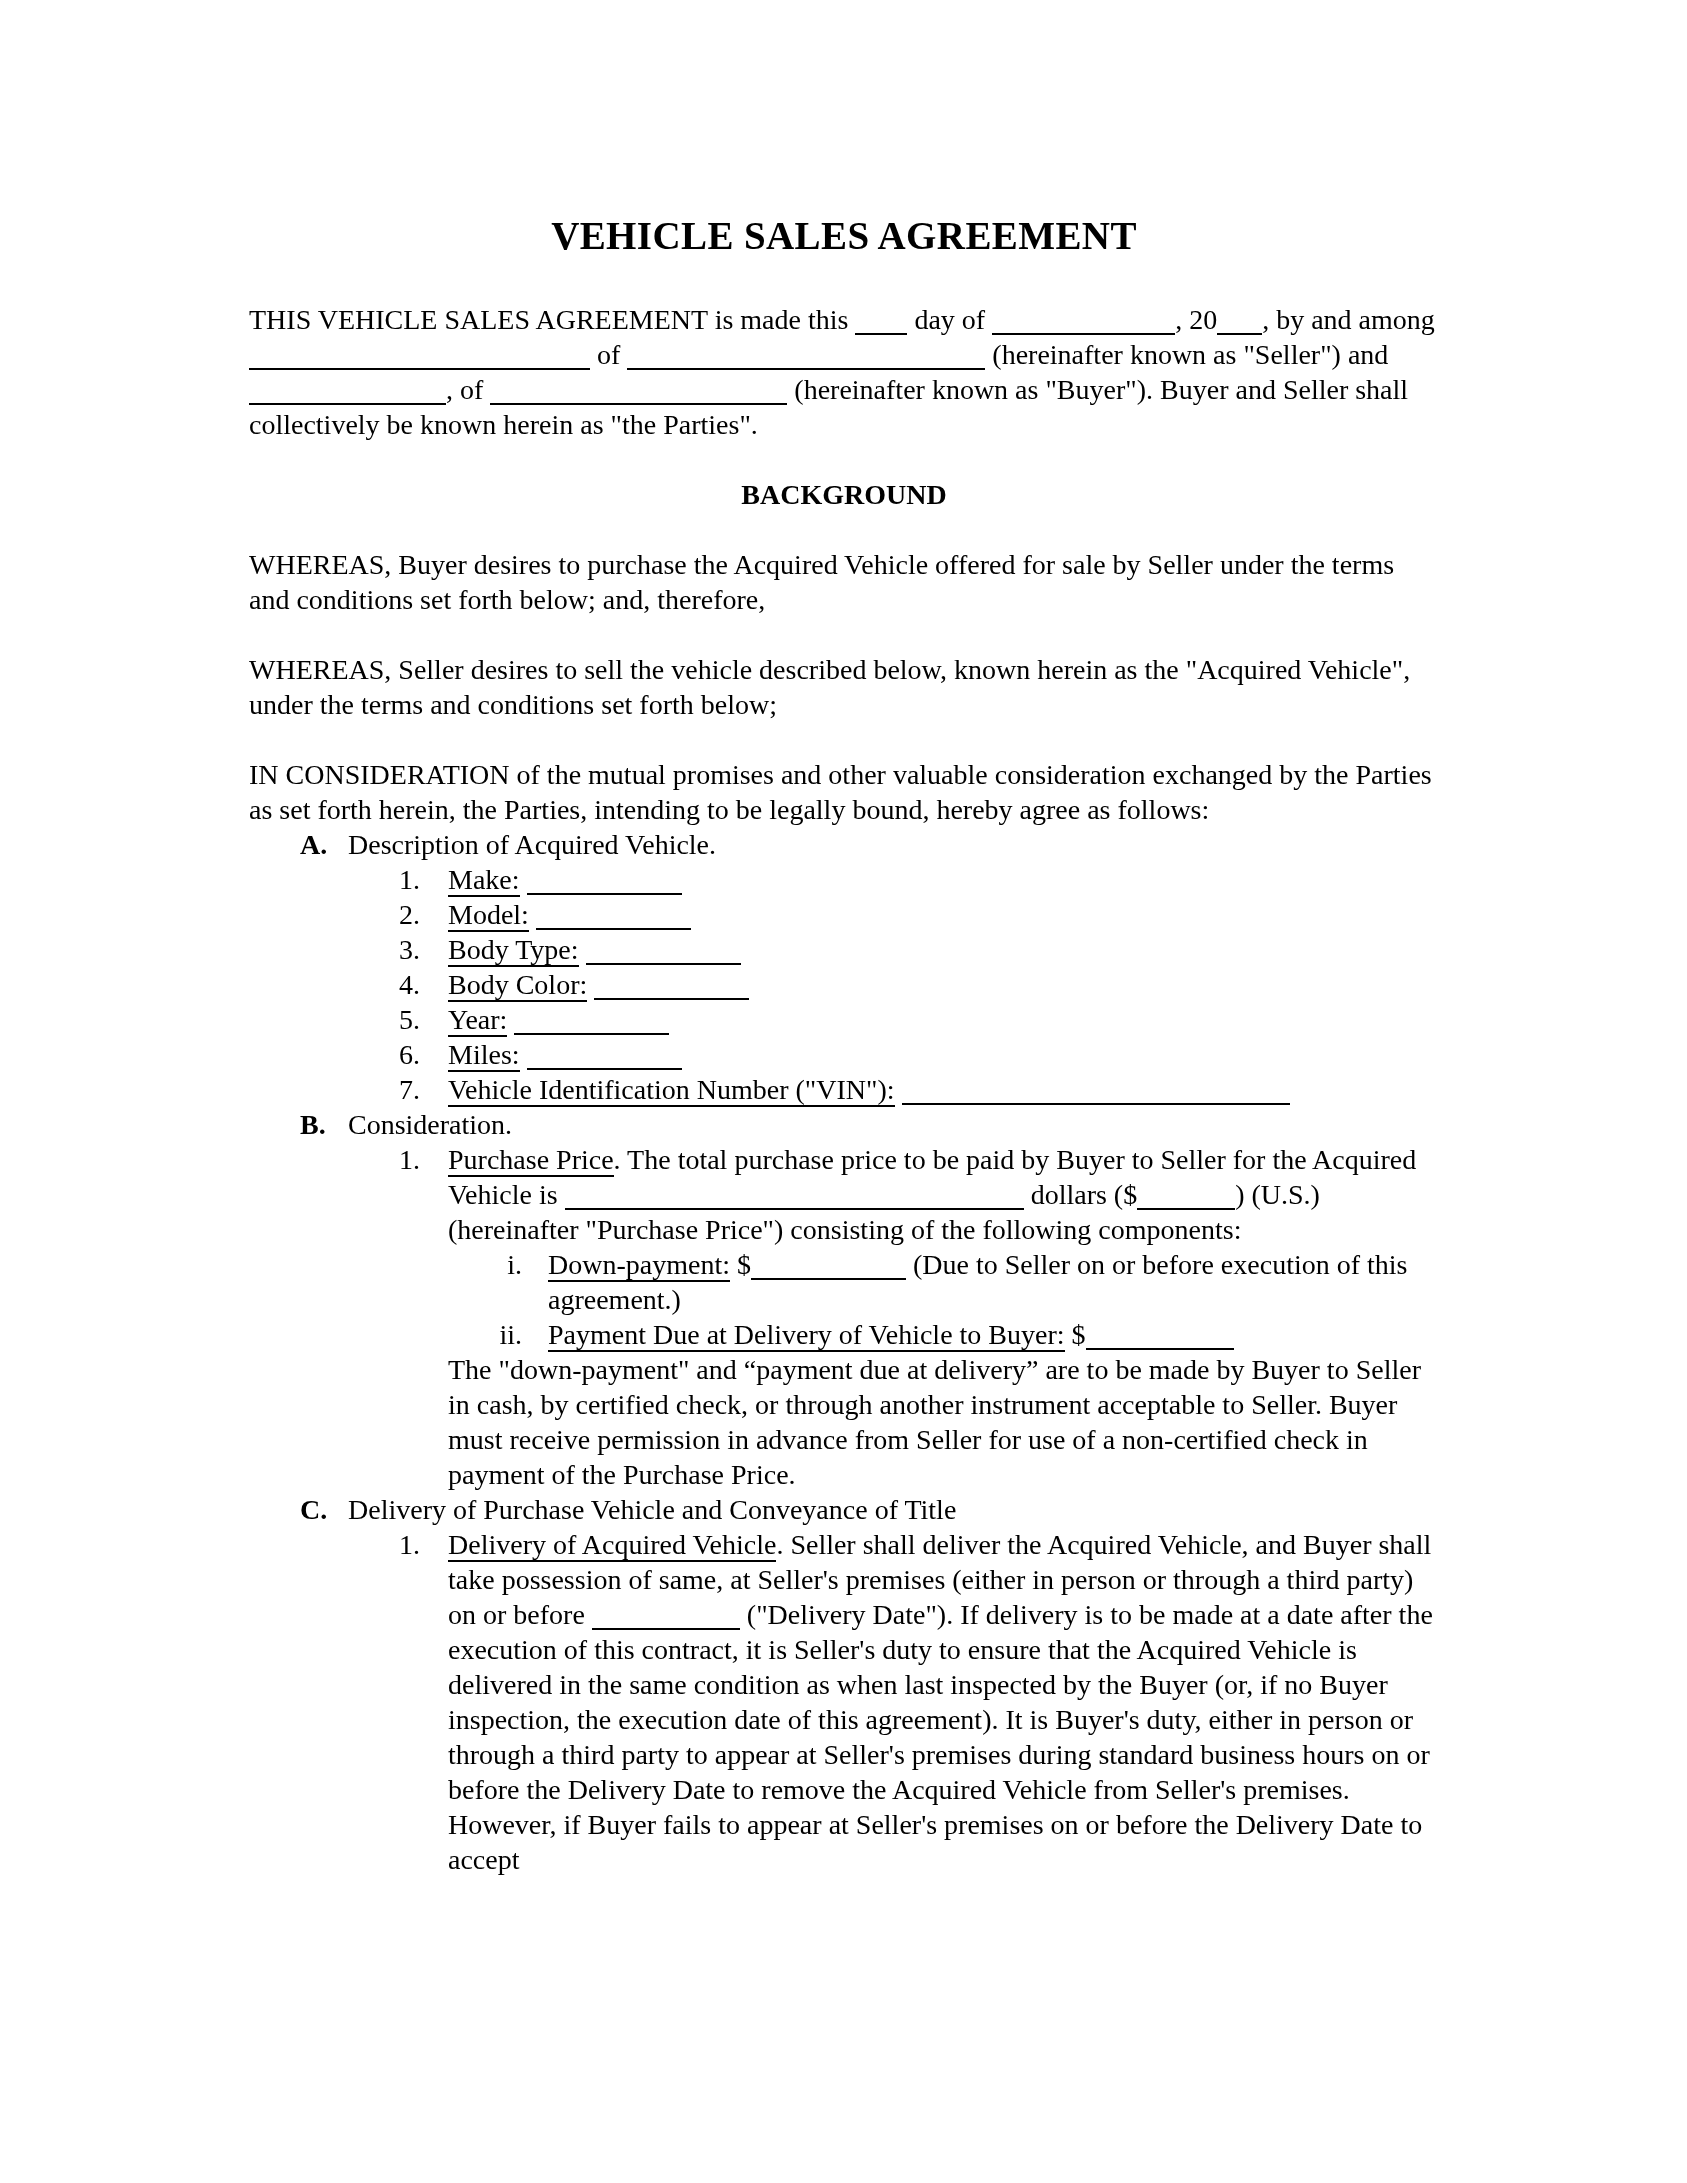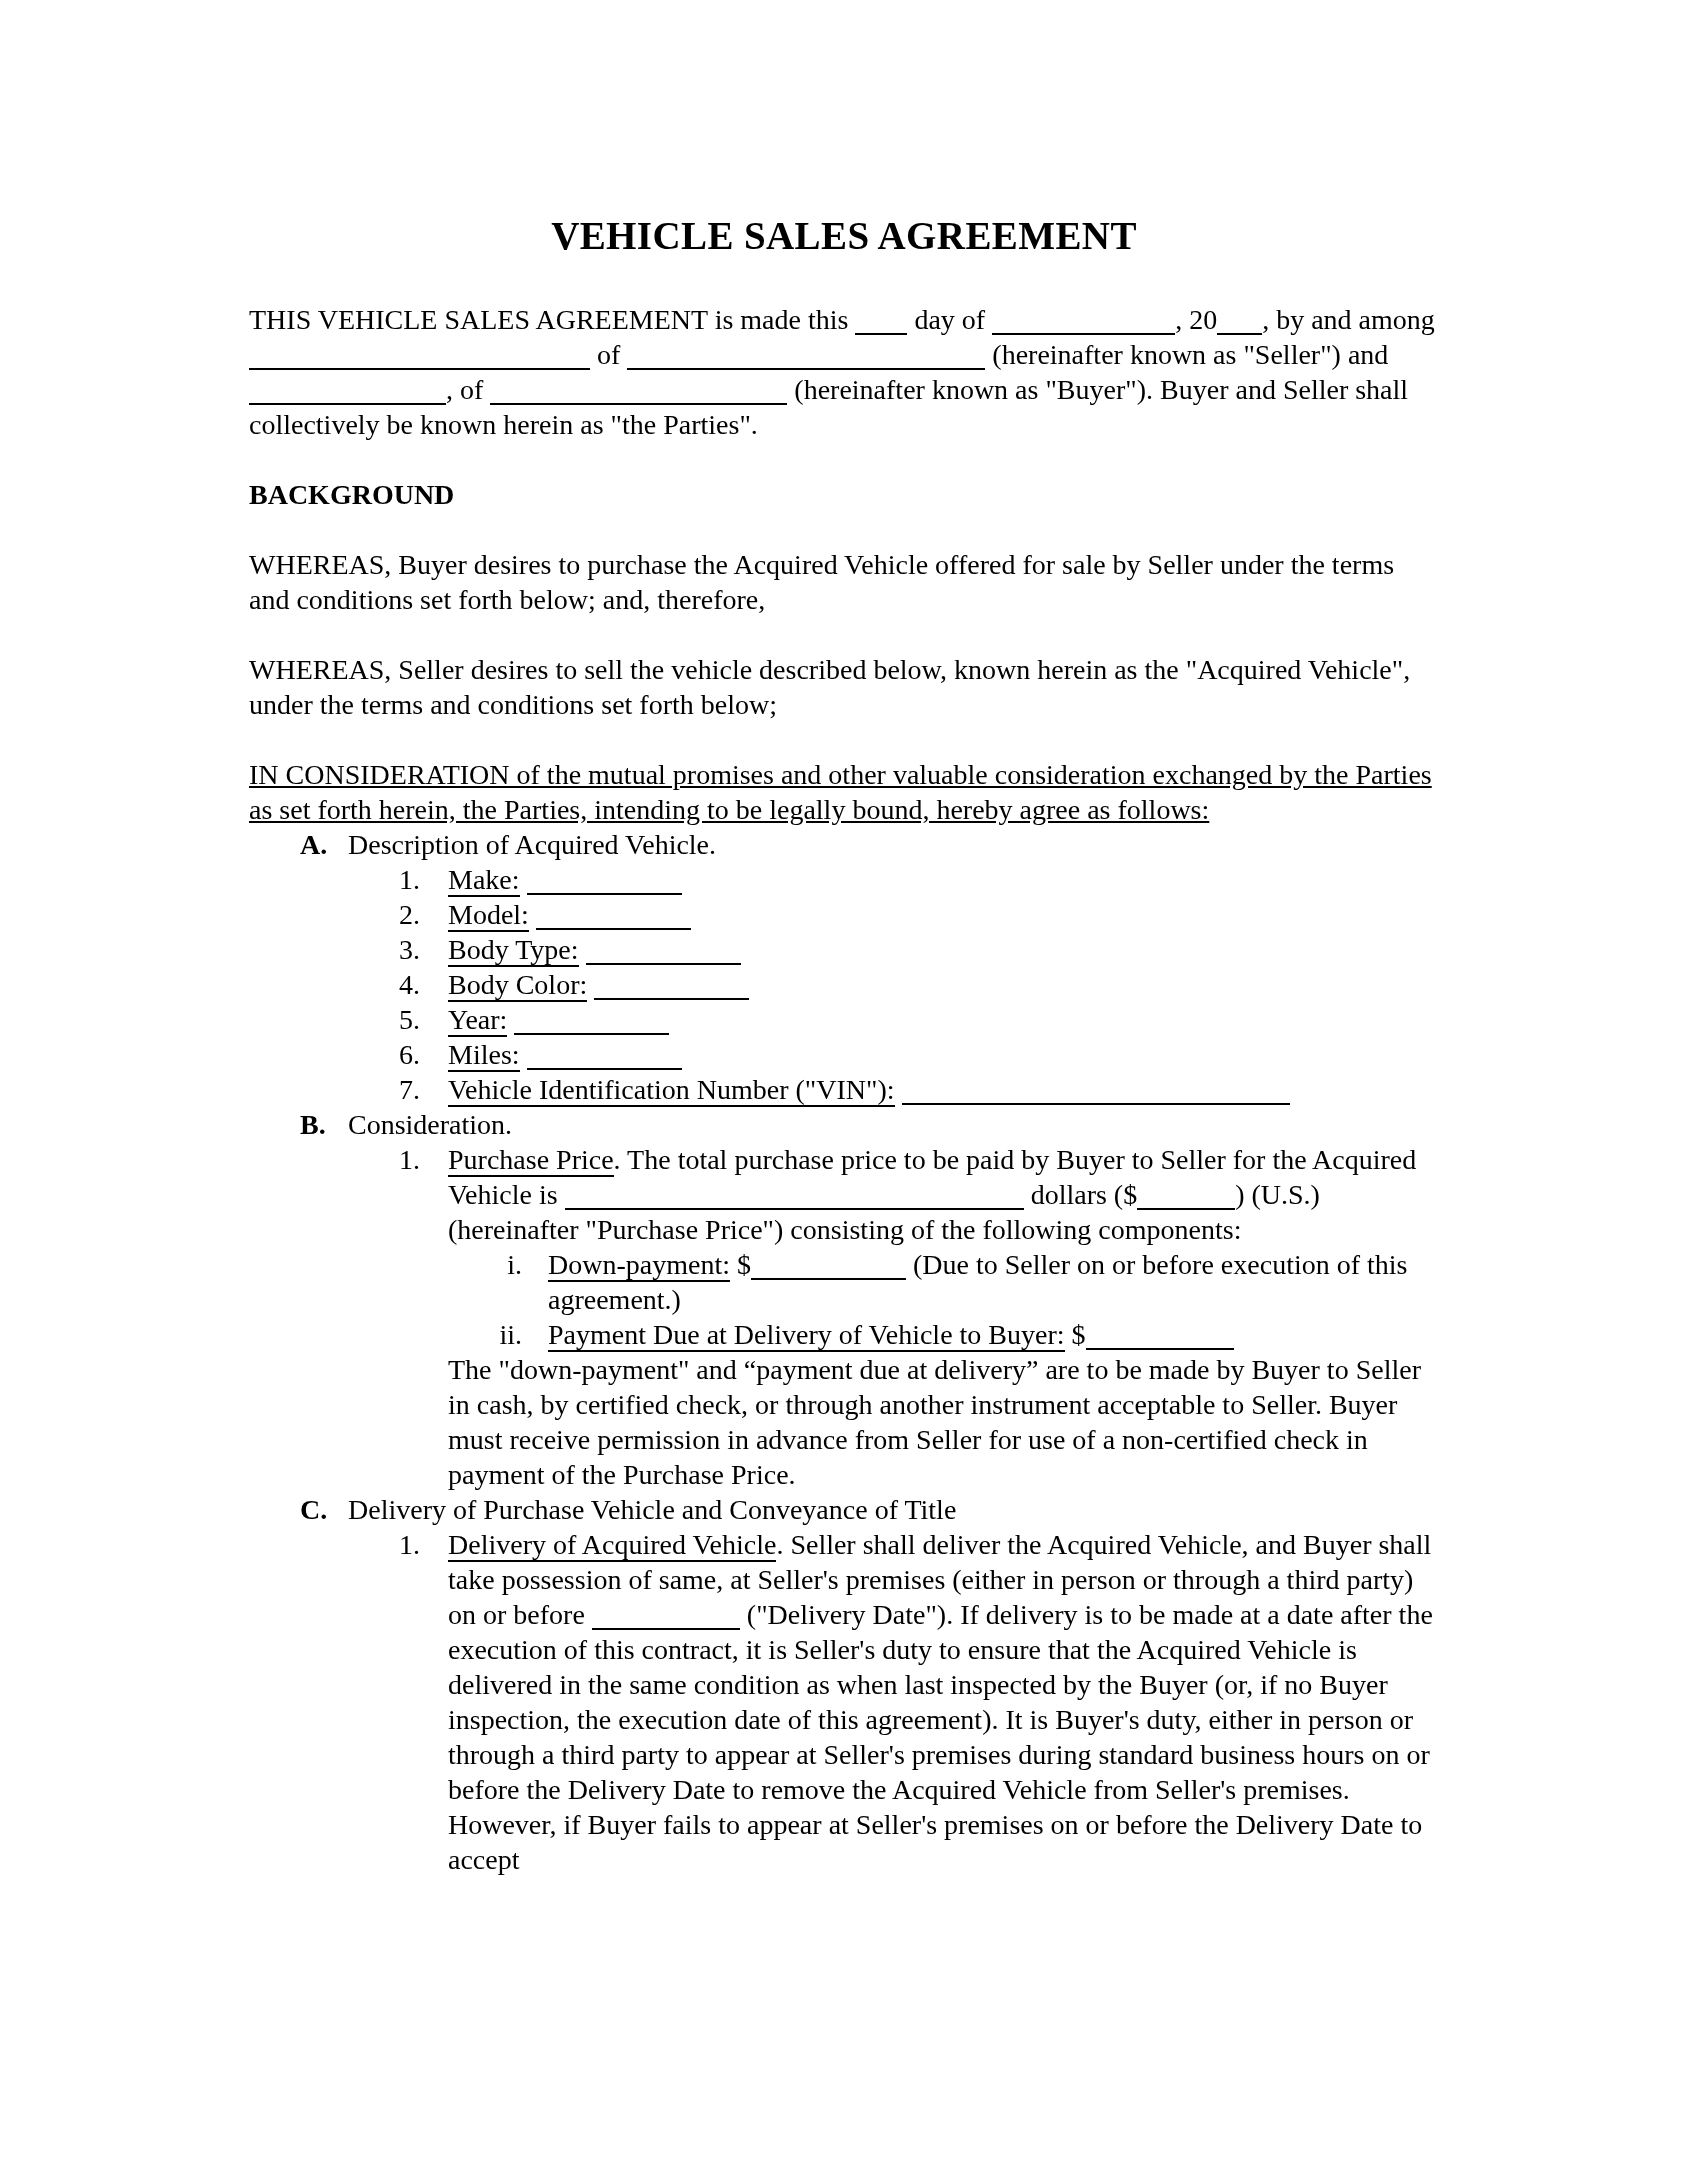--- a/index.html
+++ b/index.html
@@ -21,24 +21,25 @@
     line-height:49px;
     font-weight:bold;
     text-align:center;
     margin:12px 0 42px 0;
     letter-spacing:0.4px;
   }
   h2.center-heading{
     font-size:28px;
     line-height:35px;
     font-weight:bold;
+    text-align:center;
     margin:0 0 35px 0;
   }
   p.para{margin:12px 0 35px 0;}
-  p.tight{margin:0;text-decoration:underline;}
+  p.tight{margin:0;}
   p.cont{margin:0 0 0 199px;}
   .li{display:flex;align-items:flex-start;}
   .lvl-a{margin-left:51px;}
   .lvl-a .num{width:48px;flex:none;font-weight:bold;}
   .lvl-a .txt{font-weight:normal;}
   .lvl-1{margin-left:150px;}
   .lvl-1 .num{width:49px;flex:none;}
   .lvl-i{margin-left:201px;}
   .lvl-i .num{width:98px;flex:none;text-align:right;padding-right:26px;box-sizing:border-box;}
   .txt{flex:1;min-width:0;}

